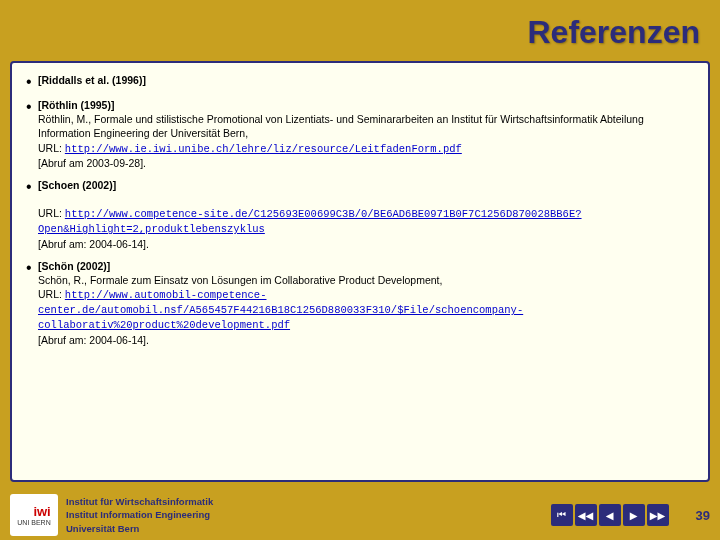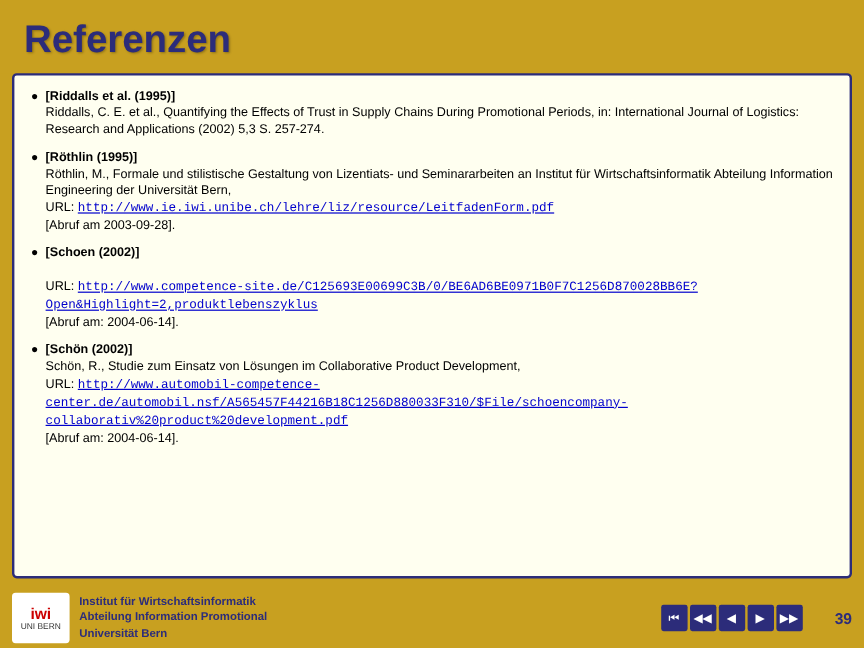--- a/index.html
+++ b/index.html
@@ -15,21 +15,21 @@
       width: 720px;
       height: 540px;
       background: #c8a020;
       position: relative;
       display: flex;
       flex-direction: column;
     }
 
     .title-area {
       background: #c8a020;
-      text-align: left;
+      text-align: right;
       padding: 14px 20px 10px;
     }
 
     .title-text {
       font-size: 32px;
       font-weight: bold;
       color: #2c2c7a;
       text-shadow: 1px 1px 2px rgba(0,0,0,0.3);
     }
 
@@ -88,21 +88,21 @@
       background: #fff;
       border-radius: 3px;
       display: flex;
       align-items: center;
       justify-content: center;
       margin-right: 8px;
       flex-shrink: 0;
     }
 
     .logo-inner {
-      text-align: center;
+      text-align: right;
     }
 
     .logo-iwi {
       font-size: 13px;
       font-weight: bold;
       color: #cc0000;
       display: block;
     }
 
     .logo-unibern {
@@ -153,67 +153,66 @@
 
   <div class="title-area">
     <h1 class="title-text">Referenzen</h1>
   </div>
 
   <div class="content-area">
 
     <div class="ref-item">
       <span class="bullet">•</span>
       <div class="ref-text">
-        <span class="ref-key">[Riddalls et al. (1995)]</span><br>
-        <span>Riddalls, C. E. et al., Quantifying the Effects of Trust in Supply Chains During Promotional Periods, in: International Journal of Logistics: Research and Applications (2002) 5,3 S. 257-274.</span>
+        <span class="ref-key">[Riddalls et al. (1996)]</span><br>
       </div>
     </div>
 
     <div class="ref-item">
       <span class="bullet">•</span>
       <div class="ref-text">
         <span class="ref-key">[Röthlin (1995)]</span><br>
-        <span>Röthlin, M., Formale und stilistische Gestaltung von Lizentiats- und Seminararbeiten an Institut für Wirtschaftsinformatik Abteilung Information Engineering der Universität Bern,</span><br>
+        <span>Röthlin, M., Formale und stilistische Promotional von Lizentiats- und Seminararbeiten an Institut für Wirtschaftsinformatik Abteilung Information Engineering der Universität Bern,</span><br>
         URL: <a class="link-text" href="#">http://www.ie.iwi.unibe.ch/lehre/liz/resource/LeitfadenForm.pdf</a><br>
         <span>[Abruf am 2003-09-28].</span>
       </div>
     </div>
 
     <div class="ref-item">
       <span class="bullet">•</span>
       <div class="ref-text">
         <span class="ref-key">[Schoen (2002)]</span><br>
         <br>
         URL: <a class="link-text" href="#">http://www.competence-site.de/C125693E00699C3B/0/BE6AD6BE0971B0F7C1256D870028BB6E?Open&amp;Highlight=2,produktlebenszyklus</a><br>
         <span>[Abruf am: 2004-06-14].</span>
       </div>
     </div>
 
     <div class="ref-item">
       <span class="bullet">•</span>
       <div class="ref-text">
         <span class="ref-key">[Schön (2002)]</span><br>
-        <span>Schön, R., Studie zum Einsatz von Lösungen im Collaborative Product Development,</span><br>
+        <span>Schön, R., Formale zum Einsatz von Lösungen im Collaborative Product Development,</span><br>
         URL: <a class="link-text" href="#">http://www.automobil-competence-center.de/automobil.nsf/A565457F44216B18C1256D880033F310/$File/schoencompany-collaborativ%20product%20development.pdf</a><br>
         <span>[Abruf am: 2004-06-14].</span>
       </div>
     </div>
 
   </div>
 
   <div class="footer-bar">
     <div class="footer-logo">
       <div class="logo-inner">
         <span class="logo-iwi">iwi</span>
         <span class="logo-unibern">UNI BERN</span>
       </div>
     </div>
     <div class="footer-text">
       <span>Institut für Wirtschaftsinformatik</span><br>
-      <span>Abteilung Information Promotional</span><br>
+      <span>Institut Information Engineering</span><br>
       <span>Universität Bern</span>
     </div>
     <div class="footer-nav">
       <button class="nav-btn">⏮</button>
       <button class="nav-btn">◀◀</button>
       <button class="nav-btn">◀</button>
       <button class="nav-btn">▶</button>
       <button class="nav-btn">▶▶</button>
     </div>
     <span class="page-number">39</span>

